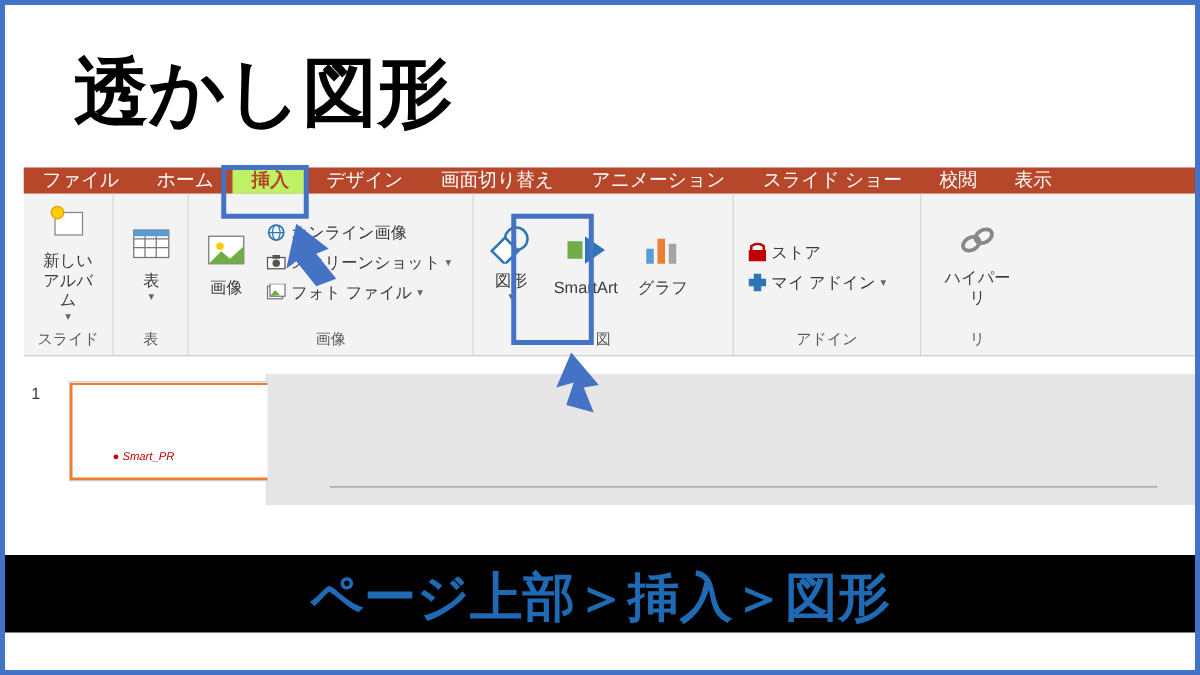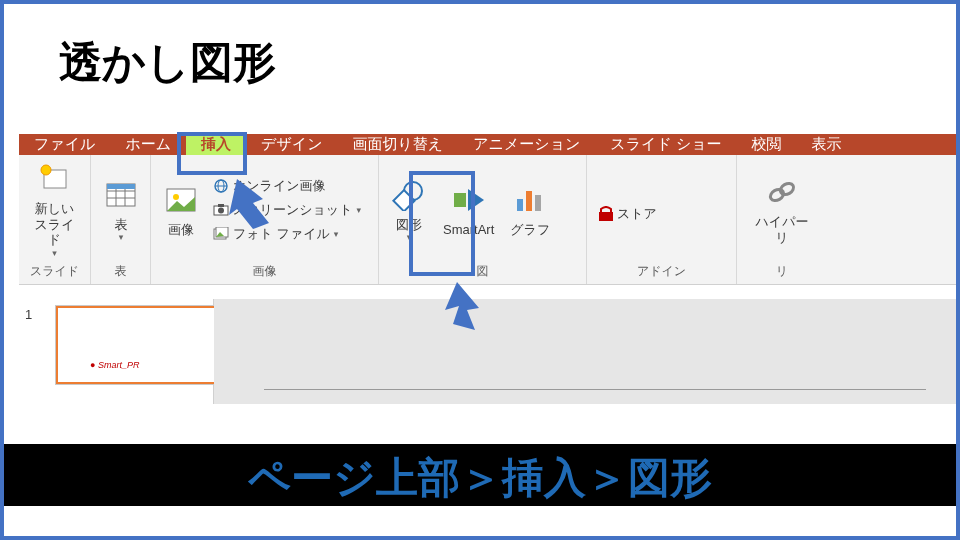--- a/index.html
+++ b/index.html
@@ -9,21 +9,21 @@
     width: 960px;
     height: 540px;
     border: 4px solid #4472c4;
     position: relative;
     overflow: hidden;
   }
   .title {
     position: absolute;
     top: 30px;
     left: 55px;
-    font-size: 43px;
+    font-size: 60px;
     font-weight: bold;
     color: #000;
   }
   .ribbon-area {
     position: absolute;
     top: 130px;
     left: 15px;
     right: 0;
     height: 270px;
     background: #fff;
@@ -222,21 +222,21 @@
     <div class="group" style="width:72px">
       <div class="group-controls">
         <div class="big-btn caret">
           <div class="icon-box">
             <svg width="34" height="30">
                 <rect x="6" y="6" width="22" height="18" fill="#fff" stroke="#888"></rect>
                 <circle cx="8" cy="6" r="5" fill="#fc0" stroke="#e90"></circle>
               </svg>
           </div>
           <span style="white-space:pre-line">新しい
-スライド</span>
+アルバム</span>
         </div>
       </div>
       <div class="group-label">スライド</div>
     </div>
 
     <div class="group" style="width:60px">
       <div class="group-controls">
         <div class="big-btn caret">
           <div class="icon-box">
             <svg width="32" height="28">
@@ -341,20 +341,28 @@
         <div class="stack" style="gap:2px;padding-top:8px">
           <div class="stack-row">
             <span class="mini-icon">
               <svg width="18" height="16">
                   <rect x="2" y="6" width="14" height="9" fill="#c00000"></rect>
                   <path d="M4 6 L4 3 Q9 -1 14 3 L14 6" fill="none" stroke="#c00000" stroke-width="2"></path>
                 </svg>
             </span>
             <span>ストア</span>
           </div>
+          <div class="stack-row dd">
+            <span class="mini-icon">
+              <svg width="18" height="18">
+                  <path d="M6 2h6v4h4v6h-4v4h-6v-4h-4v-6h4z" fill="#2e75b6"></path>
+                </svg>
+            </span>
+            <span>マイ アドイン</span>
+          </div>
         </div>
       </div>
       <div class="group-label">アドイン</div>
     </div>
 
     <div class="group" style="width:90px;border-right:none">
       <div class="group-controls">
         <div class="big-btn">
           <div class="icon-box">
             <svg width="34" height="28">

